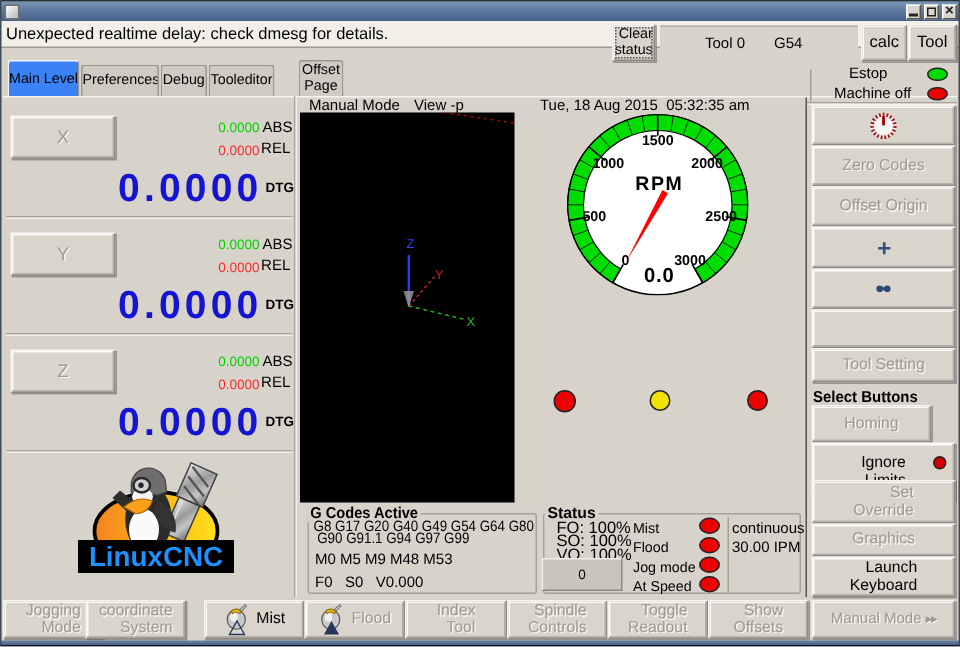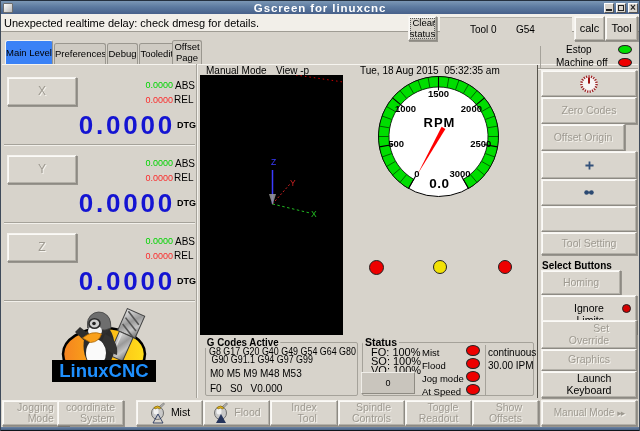--- a/index.html
+++ b/index.html
@@ -5,21 +5,20 @@
 body { font-family:"Liberation Sans", sans-serif; background:#d7d3cb; position:relative; font-size:11px; color:#000; }
 .btn { background:#d9d5cd; border:1px solid #8d8a83; border-top-color:#f6f4f0; border-left-color:#f6f4f0; box-shadow:inset -1px -1px 0 #b4b1a9, inset 1px 1px 0 #fbfaf7, 1px 1px 0 rgba(90,88,82,0.5); display:flex; align-items:center; justify-content:center; text-align:right; font-size:10.5px; line-height:11.5px; }
 .dis { color:#9e9a91; text-shadow:1px 1px 0 #f6f4ef; }
 .en { color:#000; }
 .tab { position:absolute; background:#cfcbc3; border:1px solid #9a978f; border-bottom:none; border-radius:2.5px 2.5px 0 0; text-align:center; font-size:9.5px; white-space:nowrap; overflow:hidden; }
 </style></head>
 <body>
 
 <div style="position:absolute;left:0;top:0;width:640px;height:14px;background:linear-gradient(#7b97b5 0%,#5d7ba0 45%,#47608a 100%);border-top:1px solid #24303e">
   <div style="position:absolute;left:3px;top:2px;width:10px;height:10px;background:linear-gradient(135deg,#fdfdfd,#b8b8b8);border:1px solid #6e6e6e;border-radius:1px"></div>
-  <div style="position:absolute;left:0;top:1px;width:100%;text-align:center;font-size:11.5px;letter-spacing:0.9px;font-weight:bold;color:#fff;">Gscreen for linuxcnc</div>
   <div style="position:absolute;right:26px;top:2px;width:10px;height:10px;background:#d9d5cd;border:1px solid #fff;border-right-color:#555;border-bottom-color:#555">
       <div style="position:absolute;left:1px;bottom:1px;width:6px;height:2px;background:#222"></div>
     </div>
   <div style="position:absolute;right:14px;top:2px;width:10px;height:10px;background:#d9d5cd;border:1px solid #fff;border-right-color:#555;border-bottom-color:#555">
       <div style="position:absolute;left:1px;top:1px;width:6px;height:6px;border:1.5px solid #222"></div>
     </div>
   <div style="position:absolute;right:2px;top:2px;width:10px;height:10px;background:#d9d5cd;border:1px solid #fff;border-right-color:#555;border-bottom-color:#555;color:#222;font-weight:bold;font-size:10px;line-height:8px;text-align:center">×</div>
 </div>
 
 <div style="position:absolute;left:0;top:14px;width:640px;height:18px;background:#f2efe9;border-bottom:1px solid #9f9c94">
@@ -30,21 +29,21 @@
 <div style="position:absolute;left:440px;top:17px;width:132px;height:23px;border-top:1px solid #b2afa7;background:#d8d4cc"></div>
 <div style="position:absolute;left:470px;top:23.5px;font-size:10px">Tool 0</div>
 <div style="position:absolute;left:516px;top:23.5px;font-size:10px">G54</div>
 <div class="btn" style="position:absolute;left:574px;top:16px;width:31px;height:25px;font-size:11px">calc</div>
 <div class="btn" style="position:absolute;left:605px;top:16px;width:33px;height:25px;font-size:11px">Tool</div>
 
 <div class="tab" style="left:5px;top:40px;width:48px;height:24px;background:#3b82f6;border-top-color:#f6f4ef;border-left-color:#f6f4ef;line-height:23px">Main Level</div>
 <div class="tab" style="left:54px;top:43px;width:52px;height:21px;line-height:20px">Preferences</div>
 <div class="tab" style="left:107px;top:43px;width:31px;height:21px;line-height:20px">Debug</div>
 <div class="tab" style="left:139px;top:43px;width:44px;height:21px;line-height:20px">Tooleditor</div>
-<div class="tab" style="left:172px;top:40px;width:30px;height:24px;line-height:11px;padding-top:0">Offset<br>Page</div>
+<div class="tab" style="left:199px;top:40px;width:30px;height:24px;line-height:11px;padding-top:0">Offset<br>Page</div>
 <div style="position:absolute;left:2px;top:64px;width:636px;height:1px;background:#f6f4ef"></div>
 
   <div style="position:absolute;left:4px;top:70px;width:191px;height:74px">
     <div class="btn" style="position:absolute;left:3px;top:7px;width:70px;height:29px;">
       <span class="dis" style="font-size:12px">X</span>
     </div>
     <div style="position:absolute;right:22px;top:10px;font-size:9px;color:#00d400;">0.0000</div>
     <div style="position:absolute;right:0px;top:9.5px;font-size:10px;color:#000;">ABS</div>
     <div style="position:absolute;right:22px;top:24.5px;font-size:9px;color:#fb2c2c;">0.0000</div>
     <div style="position:absolute;right:1.5px;top:24px;font-size:10px;color:#000;">REL</div>
@@ -215,21 +214,21 @@
     <svg width="20" height="20" viewBox="0 0 20 20" style="vertical-align:middle">
       <circle cx="10" cy="10" r="8.6" fill="#f5f0f0"></circle>
       <circle cx="10" cy="10" r="7.6" fill="none" stroke="#9b2424" stroke-width="2.4" stroke-dasharray="1.3 1.2"></circle>
       <circle cx="10" cy="10" r="5.8" fill="#f8f5f5"></circle>
       <rect x="9" y="3.2" width="2" height="6.5" rx="0.8" fill="#a01010"></rect>
     </svg>
   </div>
 <div class="btn " style="position:absolute;left:541px;top:97px;width:96px;height:27px">
     <span class="dis">Zero Codes</span>
   </div>
-<div class="btn " style="position:absolute;left:541px;top:124px;width:84px;height:27px">
+<div class="btn " style="position:absolute;left:541px;top:124px;width:96px;height:27px">
     <span class="dis">Offset Origin</span>
   </div>
 <div class="btn " style="position:absolute;left:541px;top:151px;width:96px;height:28px">
     <svg width="9" height="9" viewBox="0 0 10 10">
       <path d="M 4 0.5 h 2 v 3.5 h 3.5 v 2 h -3.5 v 3.5 h -2 v -3.5 h -3.5 v -2 h 3.5 Z" fill="#33517a"></path>
     </svg>
   </div>
 <div class="btn " style="position:absolute;left:541px;top:179px;width:96px;height:27px">
     <svg width="10" height="5" viewBox="0 0 12 6">
       <circle cx="3" cy="3" r="2.7" fill="#2c4a72"></circle>

